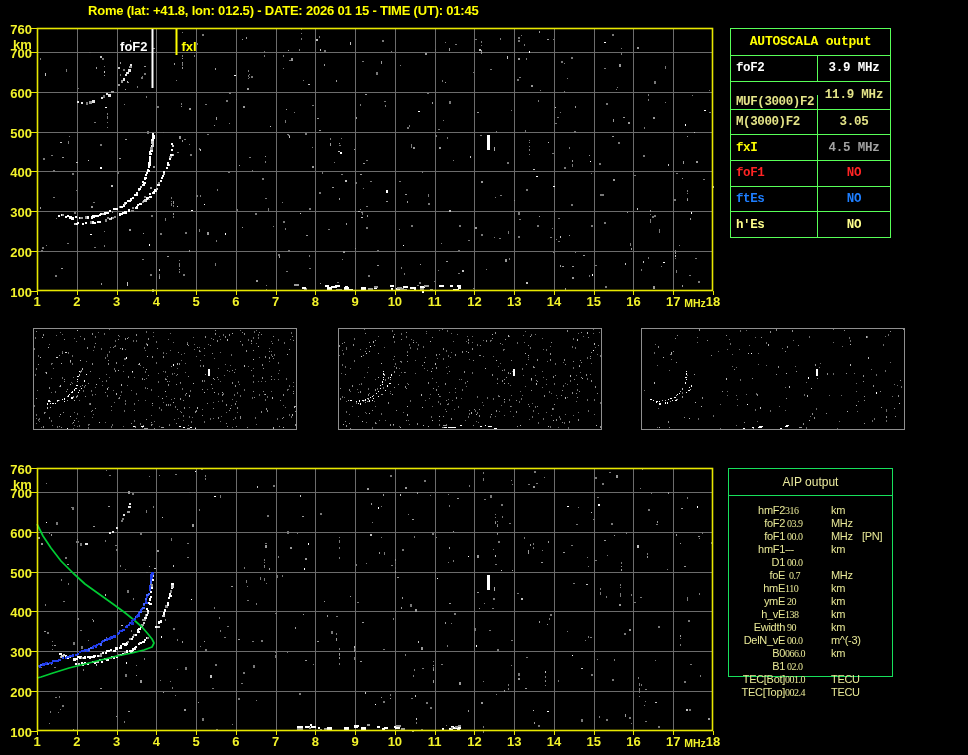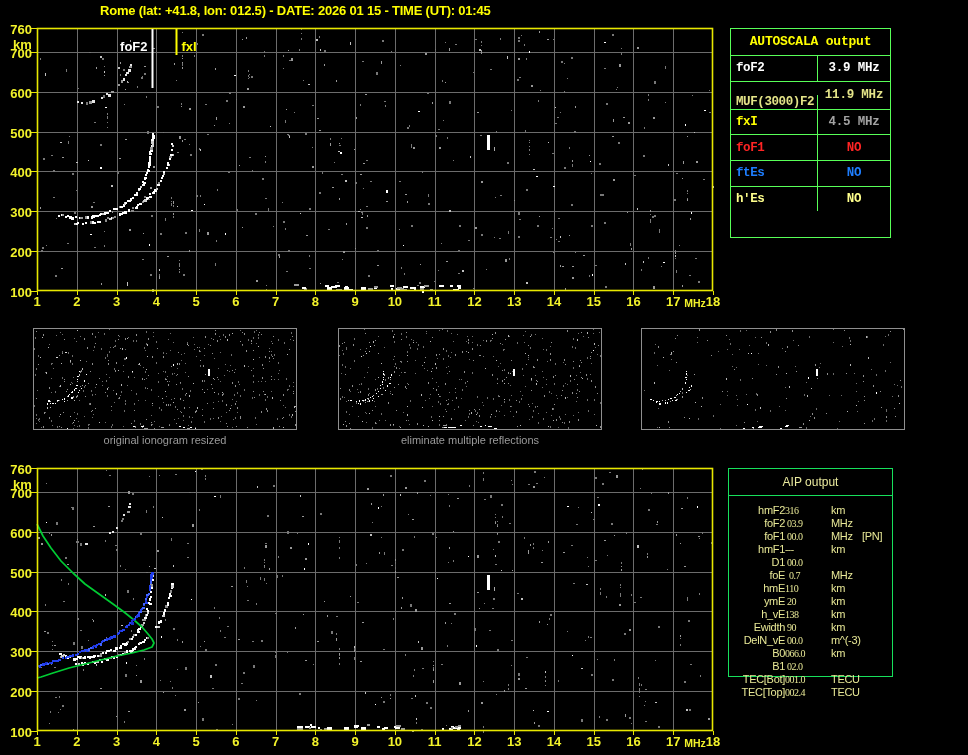--- a/index.html
+++ b/index.html
@@ -1,18 +1,18 @@
 <!DOCTYPE html>
 <html><head>
 <meta charset="utf-8">
 <style>
   html,body{margin:0;padding:0;background:#000;}
   #screen{position:relative;width:968px;height:755px;background:#000;overflow:hidden;
           font-family:"Liberation Sans",sans-serif;}
-  .page-title{position:absolute;top:3px;left:100px;color:#ffff00;font-size:13px;
+  .page-title{position:absolute;top:3px;left:88px;color:#ffff00;font-size:13px;
           font-weight:bold;letter-spacing:-0.2px;white-space:nowrap;}
   .plot-wrap{position:absolute;}
   .plot-svg{position:absolute;left:0;top:0;overflow:visible;display:block;}
   .axis-num{position:absolute;color:#f2f22a;font-weight:bold;font-size:13px;
           text-align:center;width:26px;margin-left:-13px;white-space:nowrap;}
   .axis-ynum{position:absolute;color:#f2f22a;font-weight:bold;font-size:13px;
           text-align:right;width:30px;white-space:nowrap;}
   .axis-unit{position:absolute;color:#f2f22a;font-weight:bold;font-size:10.5px;white-space:nowrap;}
   .thumb{position:absolute;width:262px;height:100px;border:1px solid #8f8f8f;background:#000;}
   .thumb-caption{position:absolute;width:264px;text-align:center;color:#9a9a9a;font-size:11px;}
@@ -2952,32 +2952,34 @@
             <rect x="47" y="58" width="1" height="1" fill="#ffffff"></rect>
             <rect x="49" y="56" width="1" height="2" fill="#ffffff"></rect>
             <rect x="52" y="45" width="1" height="1" fill="#999999"></rect>
           </g>
           <g>
             <rect x="28" y="25" width="2" height="1" fill="#888888"></rect>
             <rect x="31" y="22" width="1" height="1" fill="#888888"></rect>
           </g>
         </svg></div>
     </div>
-  <div class="thumb-caption" style="left:33px;top:434px;">original ionogram resized</div>
-  <div class="thumb-caption" style="left:338px;top:434px;">eliminate multiple reflections</div>
 
   <div id="autoscala-box">
     <div class="as-header">AUTOSCALA output</div>
   <div class="as-row">
         <div class="as-label" style="color: rgb(255, 255, 255);">foF2</div>
         <div class="as-value" style="color: rgb(255, 255, 255);">3.9 MHz</div>
       </div>
       <div class="as-row">
         <div class="as-label" style="color: rgb(228, 228, 136); margin-top: 13px;">MUF(3000)F2</div>
         <div class="as-value" style="color: rgb(228, 228, 136);">11.9 MHz</div>
+      </div>
+      <div class="as-row">
+        <div class="as-label" style="color: rgb(228, 228, 136);">M(3000)F2</div>
+        <div class="as-value" style="color: rgb(228, 228, 136);">3.05</div>
       </div>
       <div class="as-row">
         <div class="as-label" style="color: rgb(255, 255, 0);">fxI</div>
         <div class="as-value" style="color: #a3a3a3;">4.5 MHz</div>
       </div>
       <div class="as-row">
         <div class="as-label" style="color: rgb(255, 36, 36);">foF1</div>
         <div class="as-value" style="color: rgb(255, 36, 36);">NO</div>
       </div>
       <div class="as-row">

